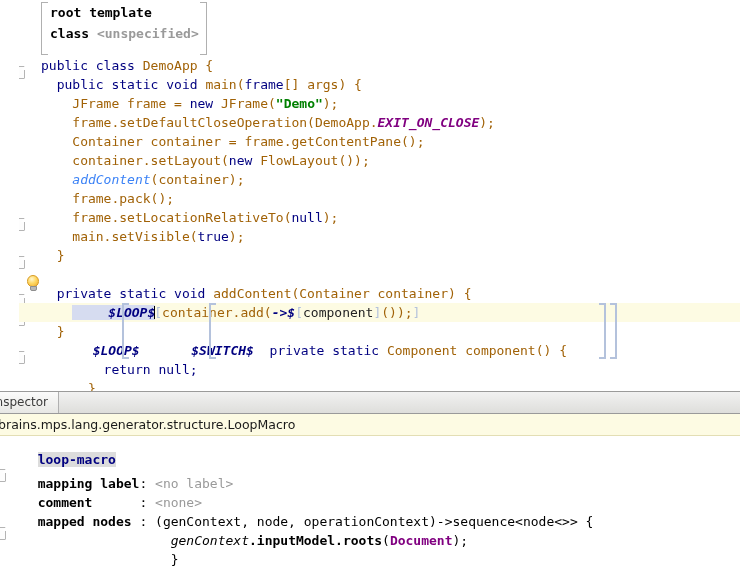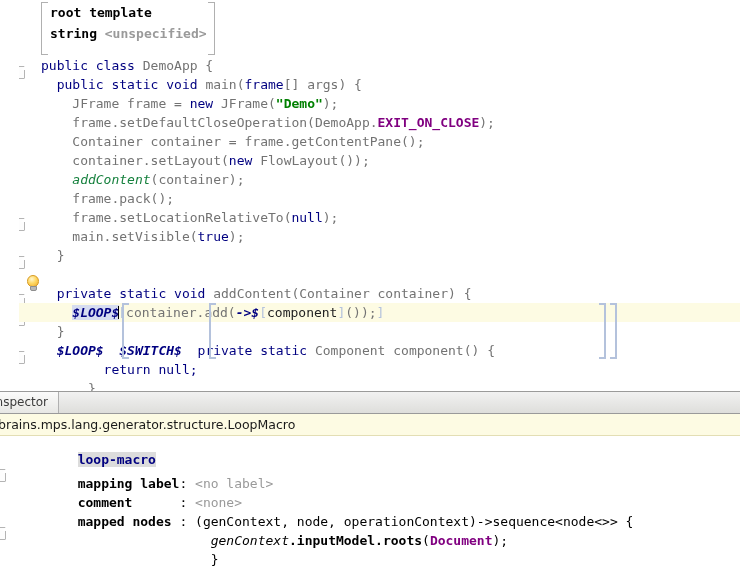--- a/index.html
+++ b/index.html
@@ -85,25 +85,25 @@
     padding-left: 22px;
     box-sizing: border-box;
     color: #000000;
   }
   .row.hl {
     background: #fdfbe3;
   }
 
   
   .kw   { color: #000080; font-weight: normal; }
-  .id   { color: #737373; }
+  .id   { color: #a16207; }
   .str  { color: #008000; font-weight: bold; }
-  .cst  { color: #800080; font-weight: bold; }
-  .mcall{ color: #15803d; font-style: italic; }
-  .macro{ color: #000080; font-weight: bold; font-style: italic; }
+  .cst  { color: #800080; font-weight: bold; font-style: italic; }
+  .mcall{ color: #3b82f6; font-style: italic; }
+  .macro{ color: #000080; font-weight: bold; font-style: italic; padding-left: 36px; }
   .macro-sel { background: #d6dcf0; }
   .cell { color: #000080; font-weight: bold; font-style: italic; }
   .ph   { color: #222222; }
   .brk  { color: #b4c2dc; }
   .gray { color: #9a9a9a; }
 
   .caret {
     display: inline-block;
     width: 0;
     border-left: 1px solid #000;
@@ -192,21 +192,20 @@
     left: 0; top: 0;
     width: 22px; height: 134px;
   }
   .irow {
     height: 19px;
     line-height: 19px;
     white-space: pre;
     padding-left: 22px;
     box-sizing: border-box;
     color: #000;
-    margin-left: 40px;
   }
   .title {
     color: #000080;
     font-weight: bold;
     background: #dcdcdc;
   }
   .lbl { font-weight: bold; color: #000; }
   .ital { font-style: italic; }
   .b { font-weight: bold; }
 </style>
@@ -225,21 +224,21 @@
     <div class="bulb" style="top:275px">
       <div class="glass"></div>
       <div class="base"></div>
     </div>
   </div>
 
   <div class="hdrblock">
     <div class="hdr-brk-l"></div>
     <div class="hdr-brk-r"></div>
     <div class="hline">root template</div>
-    <div class="hline"><span>string </span><span class="gray">&lt;unspecified&gt;</span></div>
+    <div class="hline"><span>class </span><span class="gray">&lt;unspecified&gt;</span></div>
   </div>
 
   <div class="code" style="top:56px">
 
     <div class="row"><span class="kw">public class </span><span class="id">DemoApp {</span></div>
 
     <div class="row"><span class="kw">  public static void </span><span class="id">main(</span><span class="kw">frame</span><span class="id">[] args) {</span></div>
 
     <div class="row"><span class="id">    JFrame frame = </span><span class="kw">new </span><span class="id">JFrame(</span><span class="str">"Demo"</span><span class="id">);</span></div>
 

